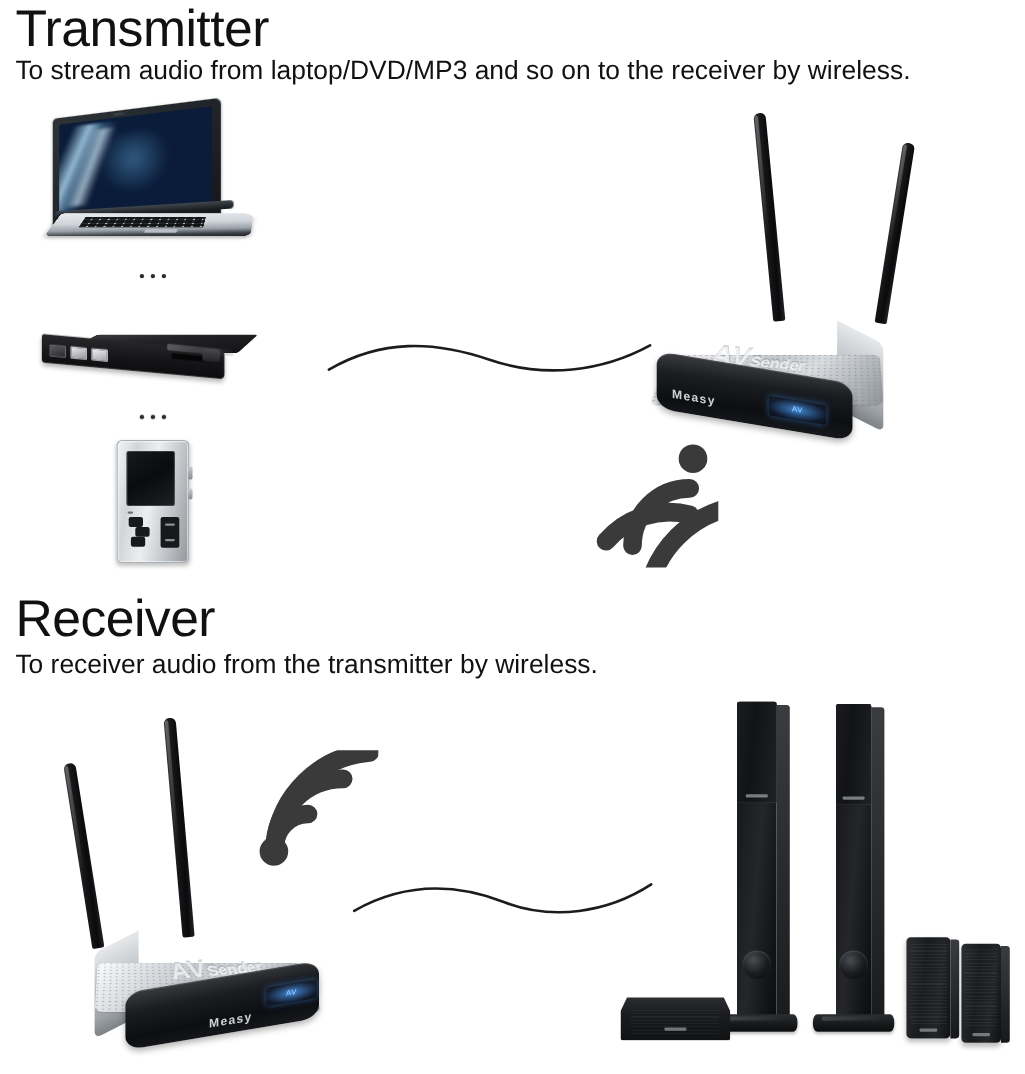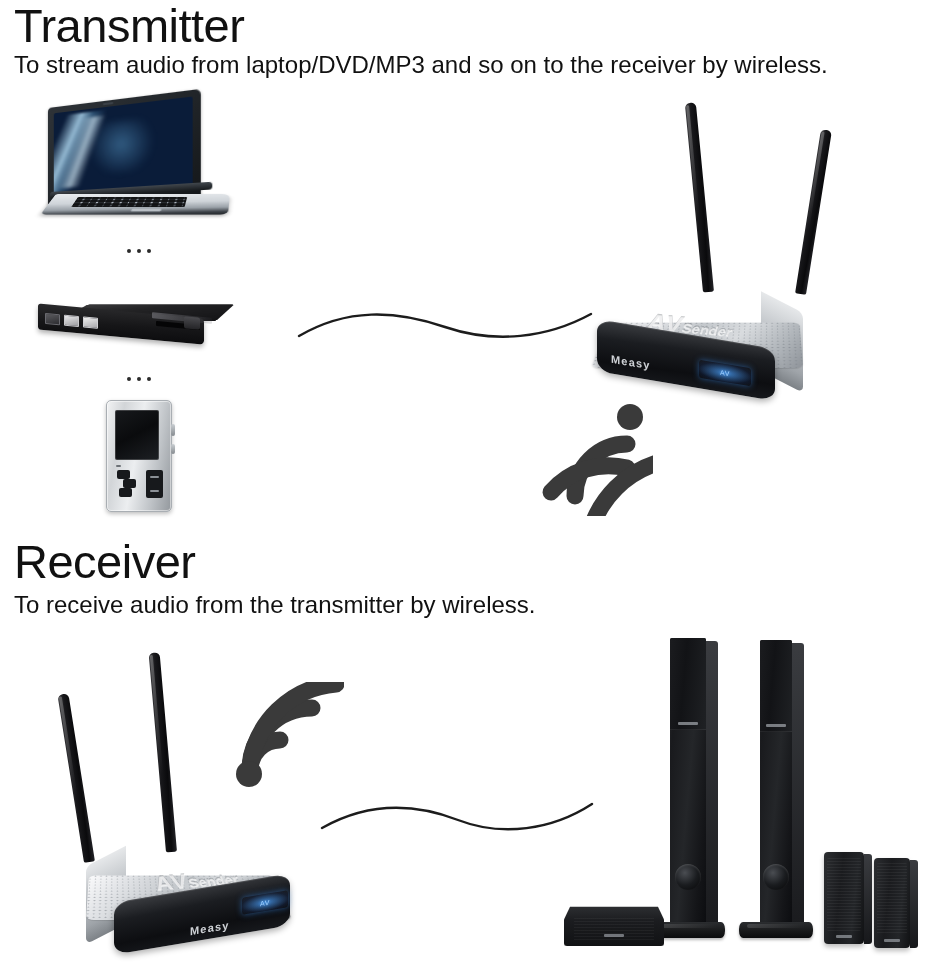--- a/index.html
+++ b/index.html
@@ -500,21 +500,21 @@
       <div class="led">
         <span>AV</span>
       </div>
     </div>
   </div>
 
   <div>
 
     <div id="rx-head" class="section-title">Receiver</div>
 
-    <div id="rx-sub" class="section-sub">To receive audio from the transmitter by wireless.</div>
+    <div id="rx-sub" class="section-sub">To receiver audio from the transmitter by wireless.</div>
 
     <div class="box" id="rx-box">
       <div class="ant a1"></div>
       <div class="ant a2"></div>
       <div class="side"></div>
       <div class="top"></div>
       <div class="brand-av">
         <span>AV</span><small>Sender</small>
       </div>
       <div class="front"></div>

